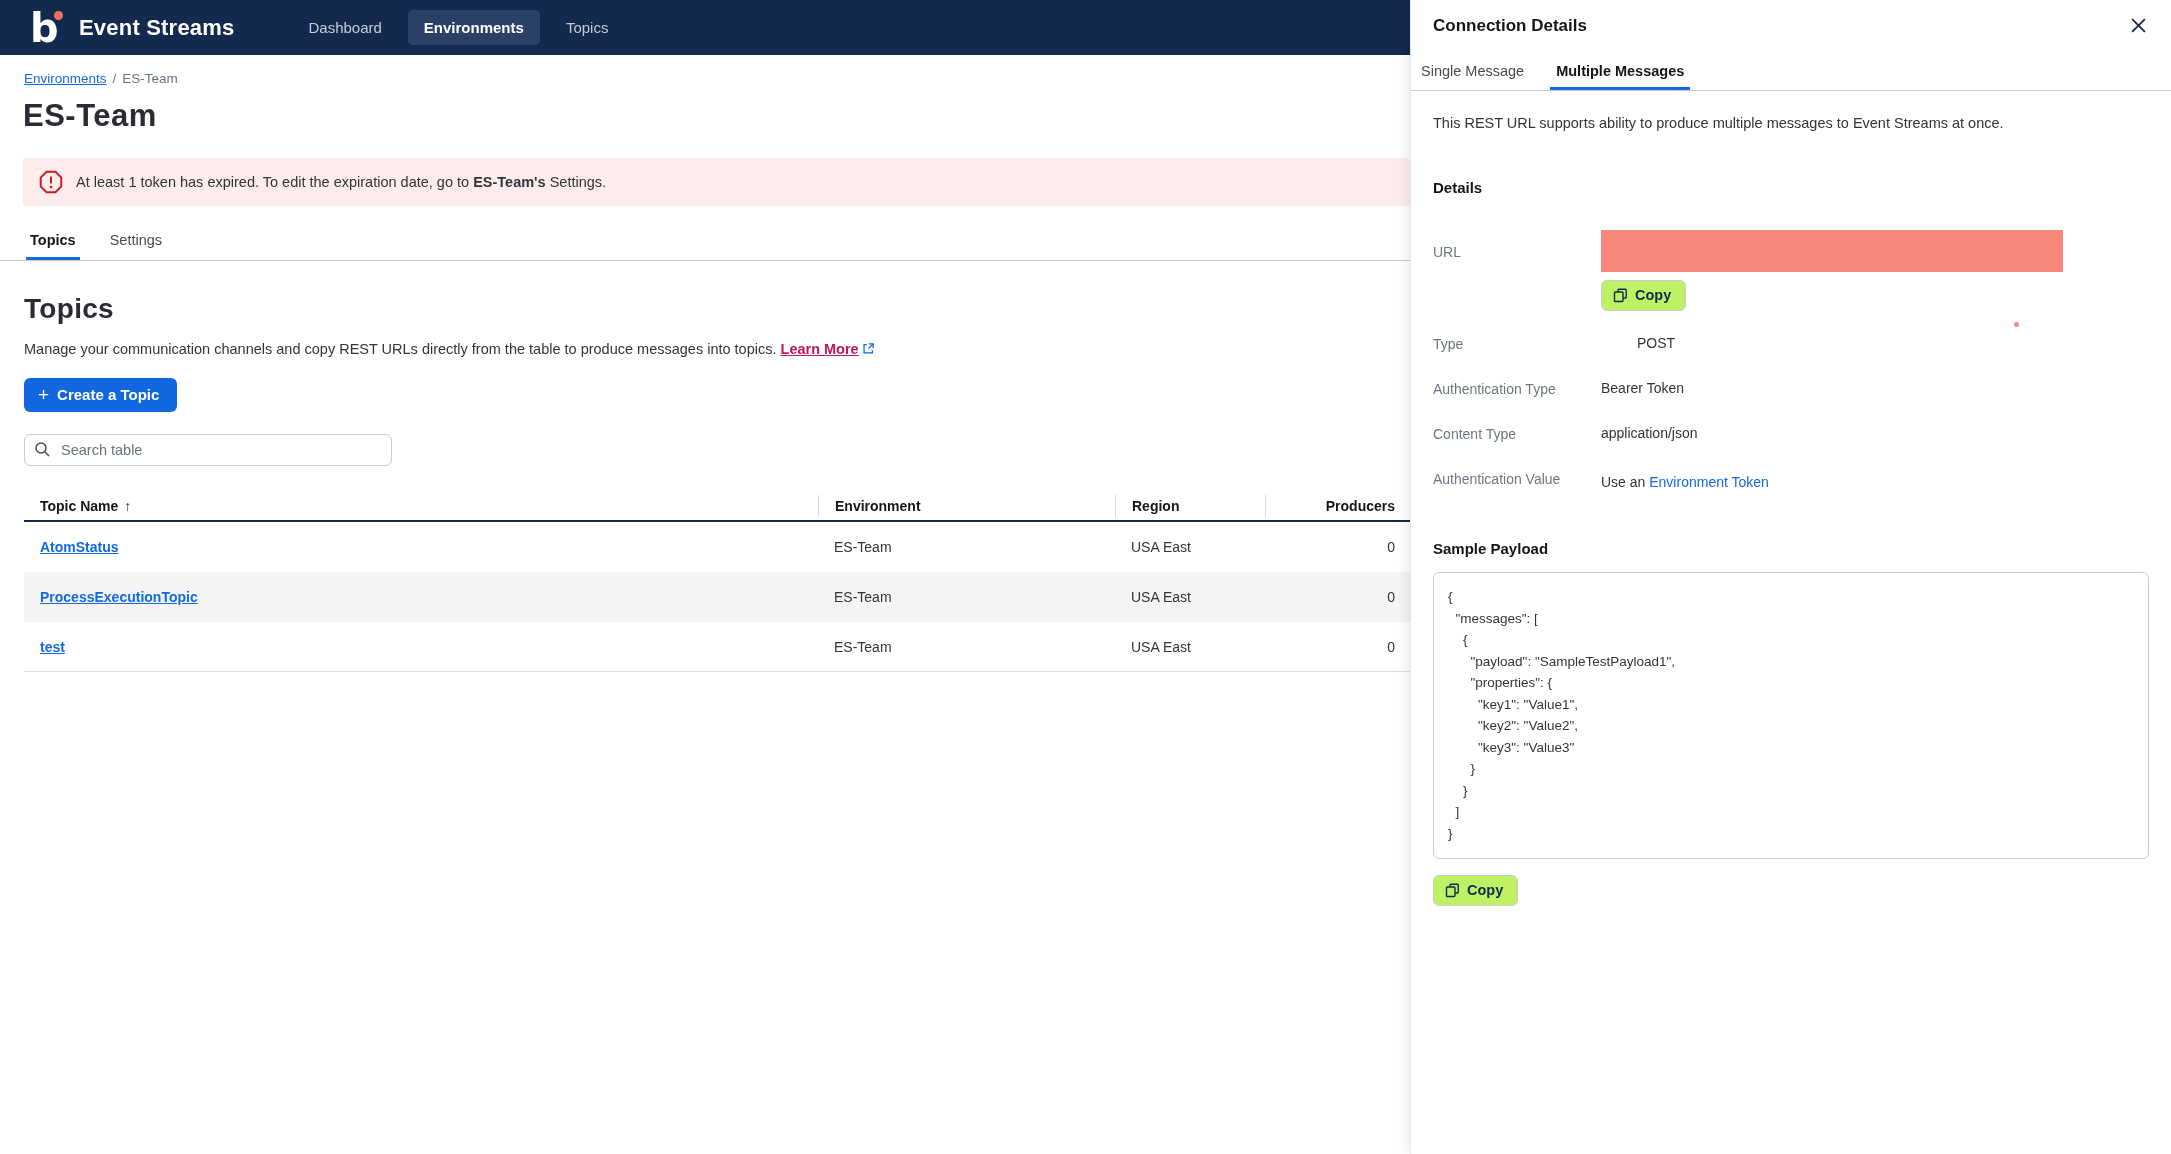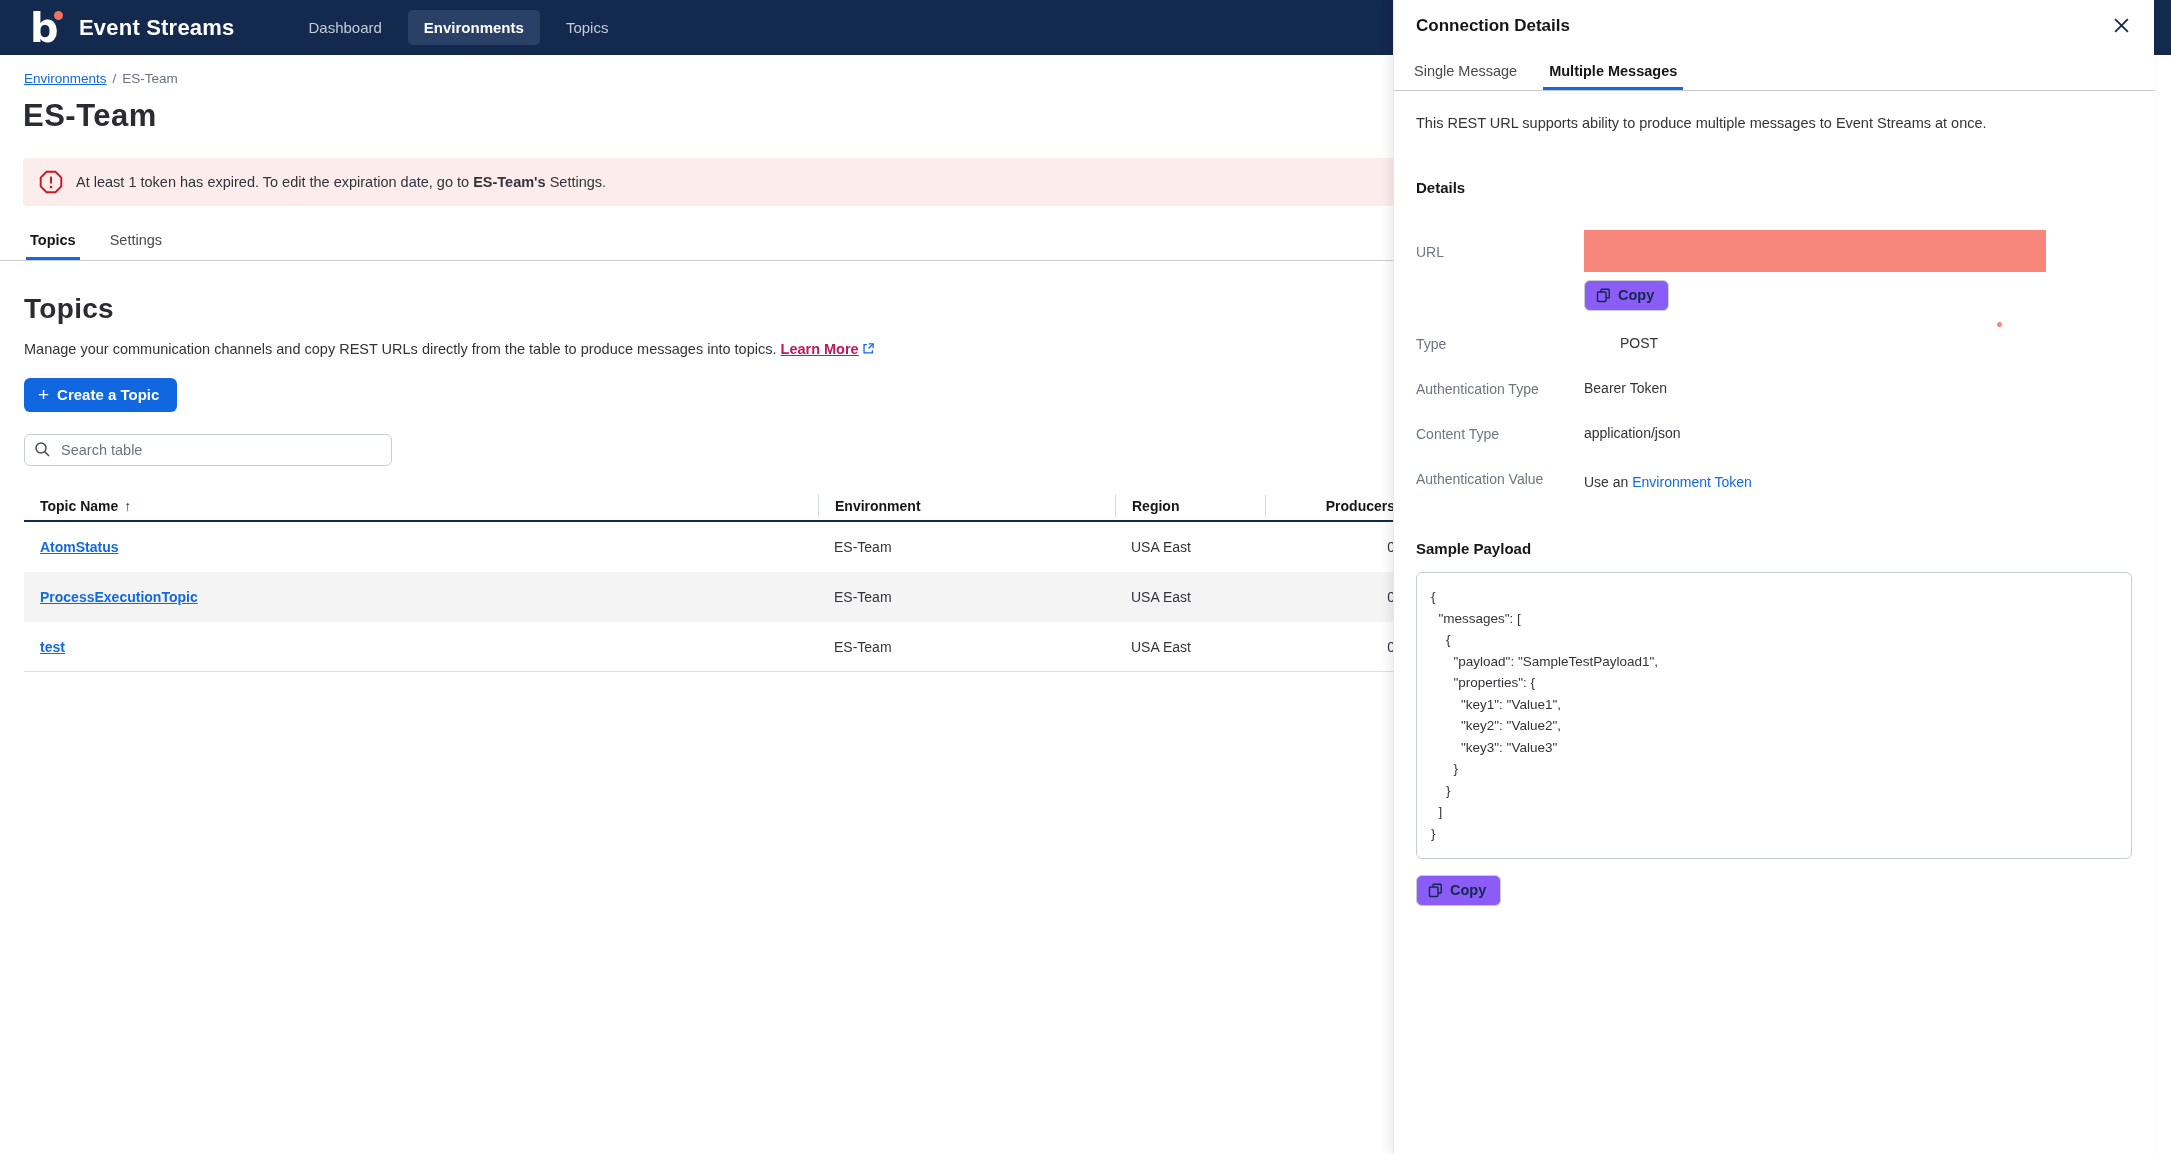--- a/index.html
+++ b/index.html
@@ -99,48 +99,48 @@
   .t-row.striped { background: #f4f4f4; }
   .t-row.last { border-bottom: 1px solid #dcdfe4; }
   .td-topic { width: 794px; padding-left: 16px; }
   .td-topic a { color: #1269e0; font-weight: bold; text-decoration: underline; cursor: pointer; }
   .td-env { width: 297px; padding-left: 16px; color: #33343a; }
   .td-reg { width: 150px; padding-left: 16px; color: #33343a; }
   .td-prod { width: 146px; padding-right: 16px; text-align: right; color: #33343a; }
 
   
   .panel {
-    position: absolute; top: 0; right: 17px; width: 761px; height: 1154px;
+    position: absolute; top: 0; right: 0; width: 761px; height: 1154px;
     background: #ffffff; border-left: 1px solid #e6e8ec;
     box-shadow: -4px 0 10px rgba(0,0,0,0.08);
   }
   .panel-header { display: flex; align-items: center; justify-content: space-between; padding: 15px 22px 0 22px; }
   .panel-title { font-size: 17px; font-weight: bold; color: #161616; }
   .close-btn { cursor: pointer; display: inline-flex; padding: 2px; }
 
-  .panel-tabs { display: flex; gap: 32px; margin: 27px 0 0 20px; }
+  .panel-tabs { display: flex; gap: 32px; margin: 27px 0 0 10px; }
   .panel-tab { font-size: 14.5px; color: #4a4a4a; padding-bottom: 11px; position: relative; cursor: pointer; }
   .panel-tab.active { color: #161616; font-weight: bold; }
   .panel-tab.active::after {
     content: ""; position: absolute; left: -6px; right: -6px; bottom: 0; height: 3px; background: #1269e0;
   }
   .panel-tab-divider { width: 761px; height: 1px; background: #c9cdd3; }
 
   .panel-desc { margin: 24px 22px 0 22px; font-size: 14.5px; color: #33343a; }
   .panel-subhead { margin: 48px 0 0 22px; font-size: 15px; font-weight: bold; color: #161616; }
 
   .field-row { display: flex; margin-left: 22px; }
   .field-label { width: 168px; font-size: 14px; color: #6f7680; line-height: 19px; }
   .field-value { font-size: 14px; color: #33343a; }
   .row-url { margin-top: 34px; }
   .row-url .field-label { padding-top: 13px; }
   .redacted-url { width: 462px; height: 42px; background: #f8877b; }
   .copy-btn {
     margin-top: 8px; display: inline-flex; align-items: center; gap: 7px;
-    background: #8b5cf6; border: 1px solid #c8cdd4; border-radius: 6px;
+    background: #bef264; border: 1px solid #c8cdd4; border-radius: 6px;
     font-family: "Liberation Sans", sans-serif; font-size: 14.5px; font-weight: bold; color: #13294e;
     padding: 6px 14px 7px 11px; cursor: pointer;
   }
   .row-type { margin-top: 24px; gap: 36px; }
   .row-ctype { margin-top: 26px; }
   .row-authtype { margin-top: 26px; }
   .row-authval { margin-top: 26px; }
   .row-authval .field-value { padding-top: 4px; }
   .env-token-link { color: #1269e0; cursor: pointer; }
 

